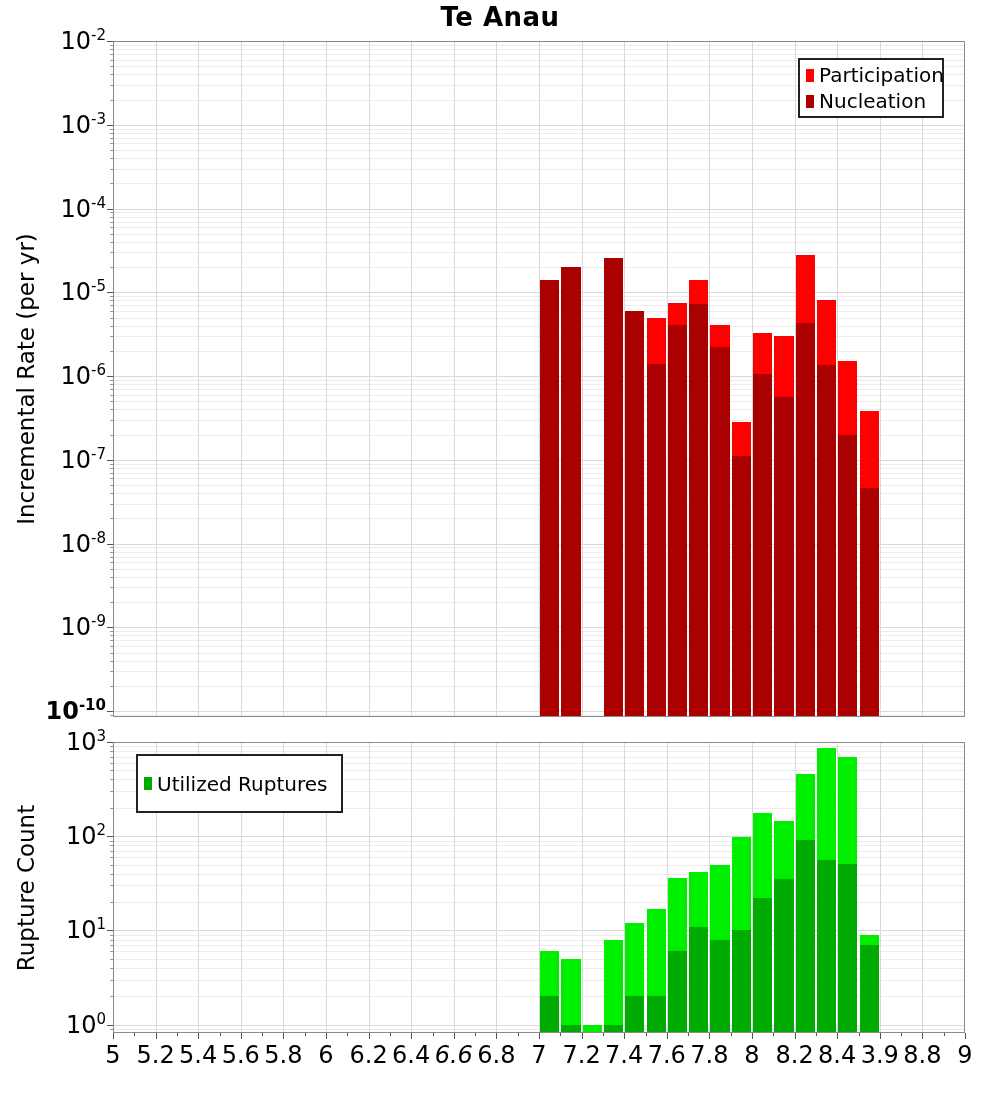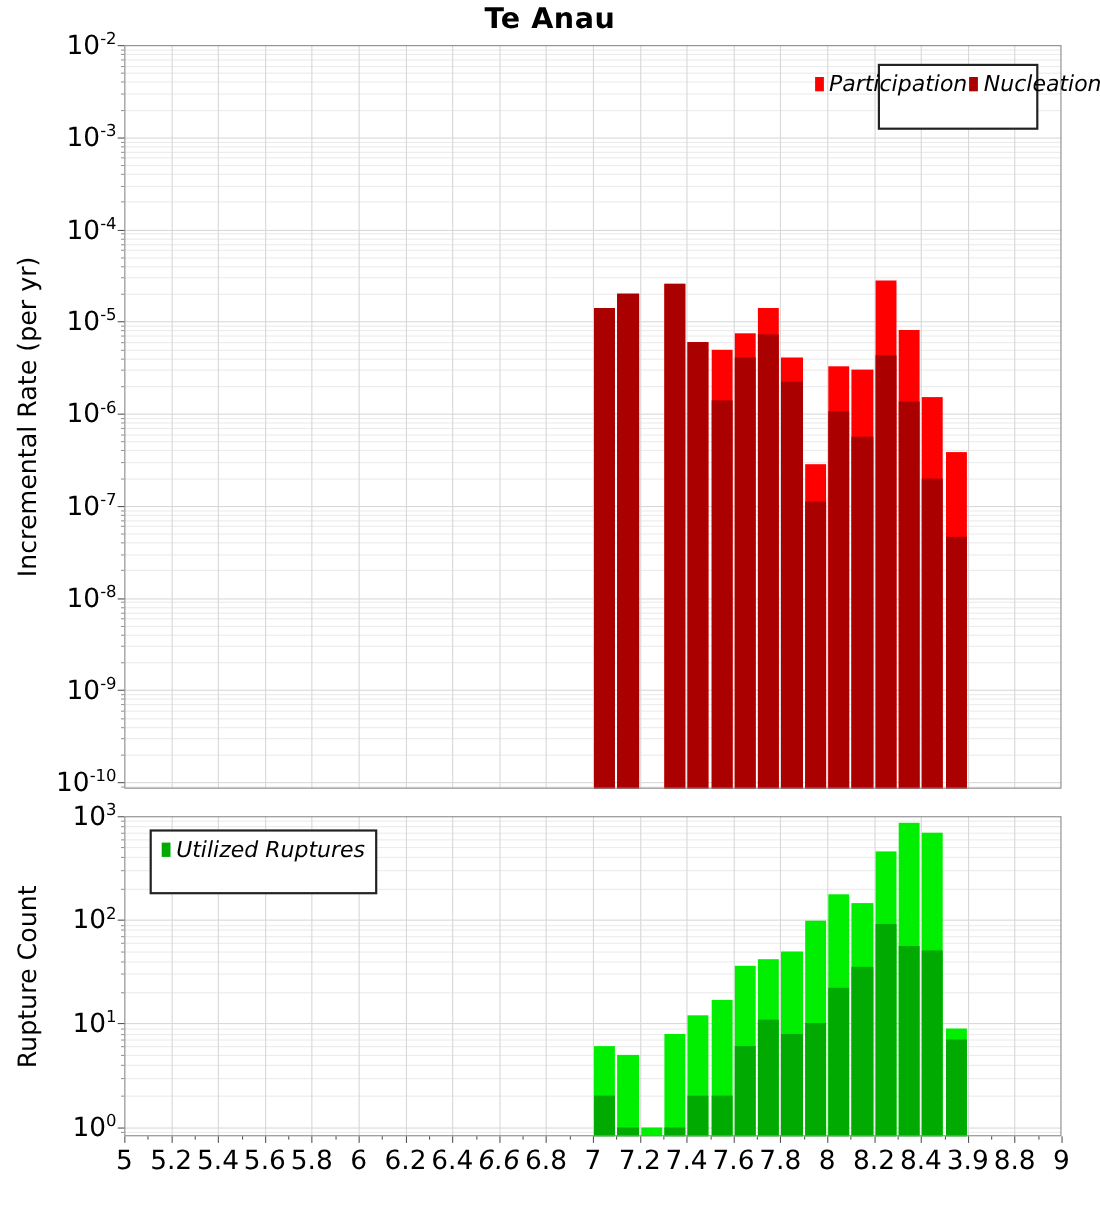--- a/index.html
+++ b/index.html
@@ -17,21 +17,21 @@
     transform:translate(-50%,-50%) rotate(-90deg);
   }
   #ylabel-rate{left:26px;top:379px;}
   #ylabel-count{left:26px;top:888px;}
   #xlabel{left:113px;top:1066px;width:852px;text-align:center;font-size:23px;}
   .plot-frame{border:1px solid #8a8a8a;box-sizing:border-box;pointer-events:none;background:transparent;}
   #frame-rate{left:113px;top:41px;width:852px;height:676px;}
   #frame-count{left:113px;top:742px;width:852px;height:291px;}
   .legend{
     position:absolute;background:#ffffff;border:2px solid #222;box-sizing:border-box;
-    padding:4px 6px;display:flex;flex-direction:row;justify-content:center;gap:2px;font-style:italic;
+    padding:4px 6px;display:flex;flex-direction:column;justify-content:center;gap:2px;
   }
   #legend-rate{left:798px;top:58px;width:146px;height:60px;}
   #legend-count{left:136px;top:754px;width:207px;height:59px;}
   .legend-row{display:flex;align-items:center;height:24px;}
   .legend-marker{width:8px;height:13px;margin-right:5px;flex:0 0 auto;}
   .legend-label{font-size:20px;white-space:nowrap;}
   .y-tick-label{
     position:absolute;width:70px;text-align:right;font-size:24px;height:32px;line-height:32px;
   }
   .y-tick-label sup{font-size:15px;line-height:0;}
@@ -415,21 +415,21 @@
       </div>
       <div class="y-tick-label" style="position: absolute; left: 36px; top: 443.835px;">
         <span class="y-tick-label" style="position:static;display:block;">10<sup>-7</sup></span>
       </div>
       <div class="y-tick-label" style="position: absolute; left: 36px; top: 527.602px;">
         <span class="y-tick-label" style="position:static;display:block;">10<sup>-8</sup></span>
       </div>
       <div class="y-tick-label" style="position: absolute; left: 36px; top: 611.369px;">
         <span class="y-tick-label" style="position:static;display:block;">10<sup>-9</sup></span>
       </div>
-      <div class="y-tick-label" style="position: absolute; left: 36px; top: 695.136px;">
+      <div class="y-tick-label" style="position: absolute; left: 36px; top: 695.136px; font-weight: bold;">
         <span class="y-tick-label" style="position:static;display:block;">10<sup>-10</sup></span>
       </div>
       <div class="y-tick-label" style="position: absolute; left: 36px; top: 726px;">
         <span class="y-tick-label" style="position:static;display:block;">10<sup>3</sup></span>
       </div>
       <div class="y-tick-label" style="position: absolute; left: 36px; top: 820.205px;">
         <span class="y-tick-label" style="position:static;display:block;">10<sup>2</sup></span>
       </div>
       <div class="y-tick-label" style="position: absolute; left: 36px; top: 914.41px;">
         <span class="y-tick-label" style="position:static;display:block;">10<sup>1</sup></span>

